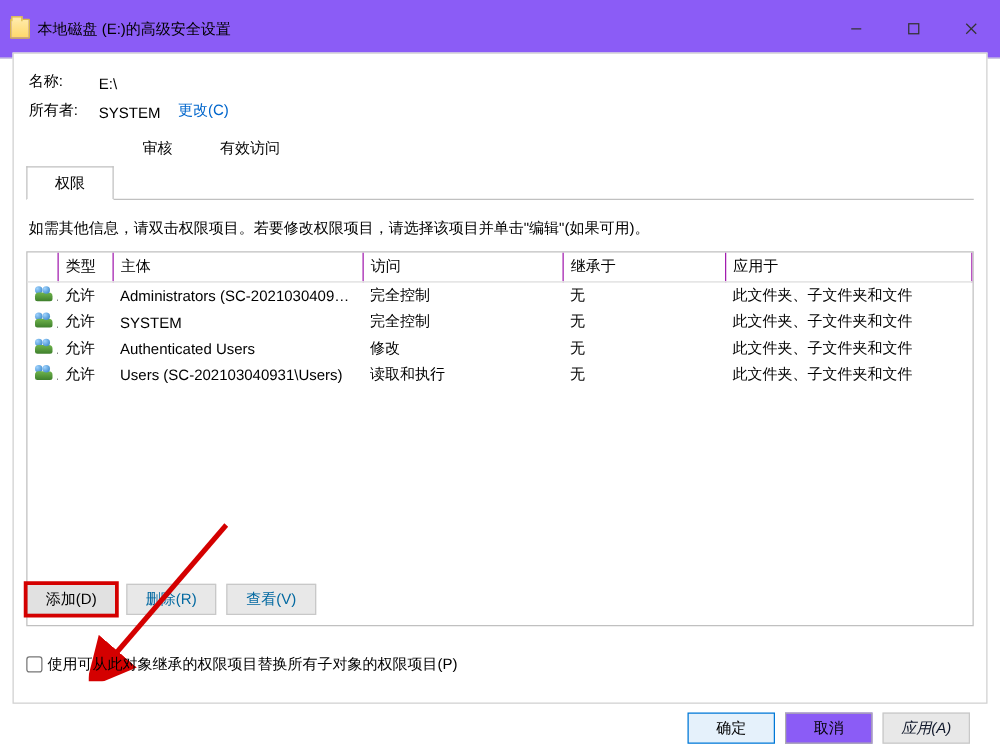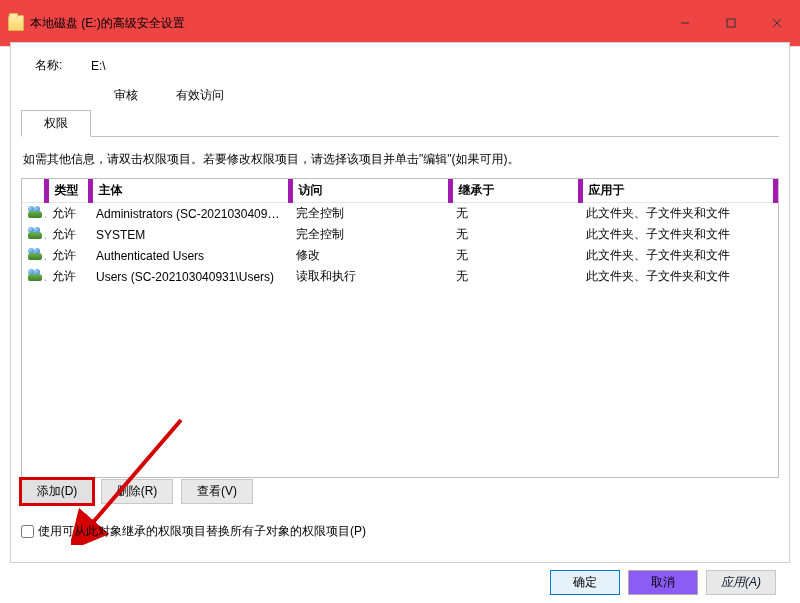--- a/index.html
+++ b/index.html
@@ -15,21 +15,21 @@
     position: relative;
   }
 
   
   .titlebar {
     height: 47px;
     border-bottom: 1px solid #dcdcdc;
     display: flex;
     align-items: center;
     padding: 0 0 0 8px;
-    background: #ef4444;
+    background: #8b5cf6;
   }
   .titlebar .folder-icon {
     width: 16px; height: 16px;
     margin-right: 6px;
     background: linear-gradient(#ffe9a6 0%, #ffd86b 100%);
     border: 1px solid #d9b64a;
     border-radius: 1px;
     position: relative;
   }
   .titlebar .folder-icon::before {
@@ -53,21 +53,21 @@
 
   
   .panel {
     position: absolute;
     left: 10px; right: 10px; top: 42px; bottom: 40px;
     border: 1px solid #d0d0d0;
     background: #fff;
     padding: 10px 10px 10px 10px;
   }
 
-  .info-row { display: flex; align-items: center; margin: 4px 0 6px 14px; }
+  .info-row { display: flex; align-items: flex-end; margin: 4px 0 6px 2px; }
   .info-label { width: 52px; }
   .info-value { margin-left: 4px; }
   .link { color: #0066cc; margin-left: 14px; cursor: pointer; }
 
   
   .tabs {
     margin-top: 8px;
     display: flex;
     position: relative;
   }
@@ -99,23 +99,23 @@
 
   
   .table-wrap {
     border: 1px solid #c0c0c0;
     height: 300px;
     overflow: hidden;
   }
   table { width: 100%; border-collapse: collapse; table-layout: fixed; font-size: 12px; }
   thead th {
     text-align: left;
-    font-weight: bold;
+    font-weight: normal;
     padding: 3px 6px;
-    border-right: 5px solid #a21caf;
+    border-right: 1px solid #a21caf;
     border-bottom: 1px solid #e5e5e5;
     background: #fff;
     white-space: nowrap;
     overflow: hidden; text-overflow: ellipsis;
   }
   tbody td {
     padding: 2px 6px;
     white-space: nowrap;
     overflow: hidden; text-overflow: ellipsis;
   }
@@ -143,32 +143,32 @@
   .user-icon::after  { left: 6px; }
   .user-icon span {
     position: absolute; left: 0; top: 5px; width: 14px; height: 7px;
     background: linear-gradient(#6fb44c, #3e7f2c);
     border-radius: 3px 3px 2px 2px;
   }
 
   
   .actions {
     position: absolute;
-    left: 10px; bottom: 58px;
+    left: 10px; bottom: 70px;
     display: flex; gap: 8px;
   }
   .btn {
     min-width: 72px;
     padding: 3px 8px;
     background: #e1e1e1;
     border: 1px solid #adadad;
     text-align: center;
     font-size: 12px;
   }
-  .btn.disabled { color: #000000; background: #e8e8e8; border-color: #c8c8c8; }
+  .btn.disabled { color: #0369a1; background: #e8e8e8; border-color: #c8c8c8; }
   .btn.highlight-outline { outline: 3px solid #d40000; outline-offset: -1px; }
 
   .checkbox-row {
     position: absolute;
     left: 10px; bottom: 22px;
     display: flex; align-items: center; gap: 4px;
   }
   .checkbox-row input { margin: 0; }
 
   
@@ -224,20 +224,25 @@
         </svg>
     </div>
   </div>
 </div>
 
 <div class="panel">
 
   <div class="info-row">
     <span class="info-label">名称:</span>
     <span class="info-value">E:\</span>
+  </div>
+  <div class="info-row">
+    <span class="info-label">所有者:</span>
+    <span class="info-value">SYSTEM</span>
+    <span class="link">更改(C)</span>
   </div>
 
   <div class="tabs">
     <div class="tab active">权限</div>
     <div class="tab">审核</div>
     <div class="tab">有效访问</div>
     <span class="tab-underline"></span>
   </div>
 
   <div class="desc">如需其他信息，请双击权限项目。若要修改权限项目，请选择该项目并单击"编辑"(如果可用)。</div>

